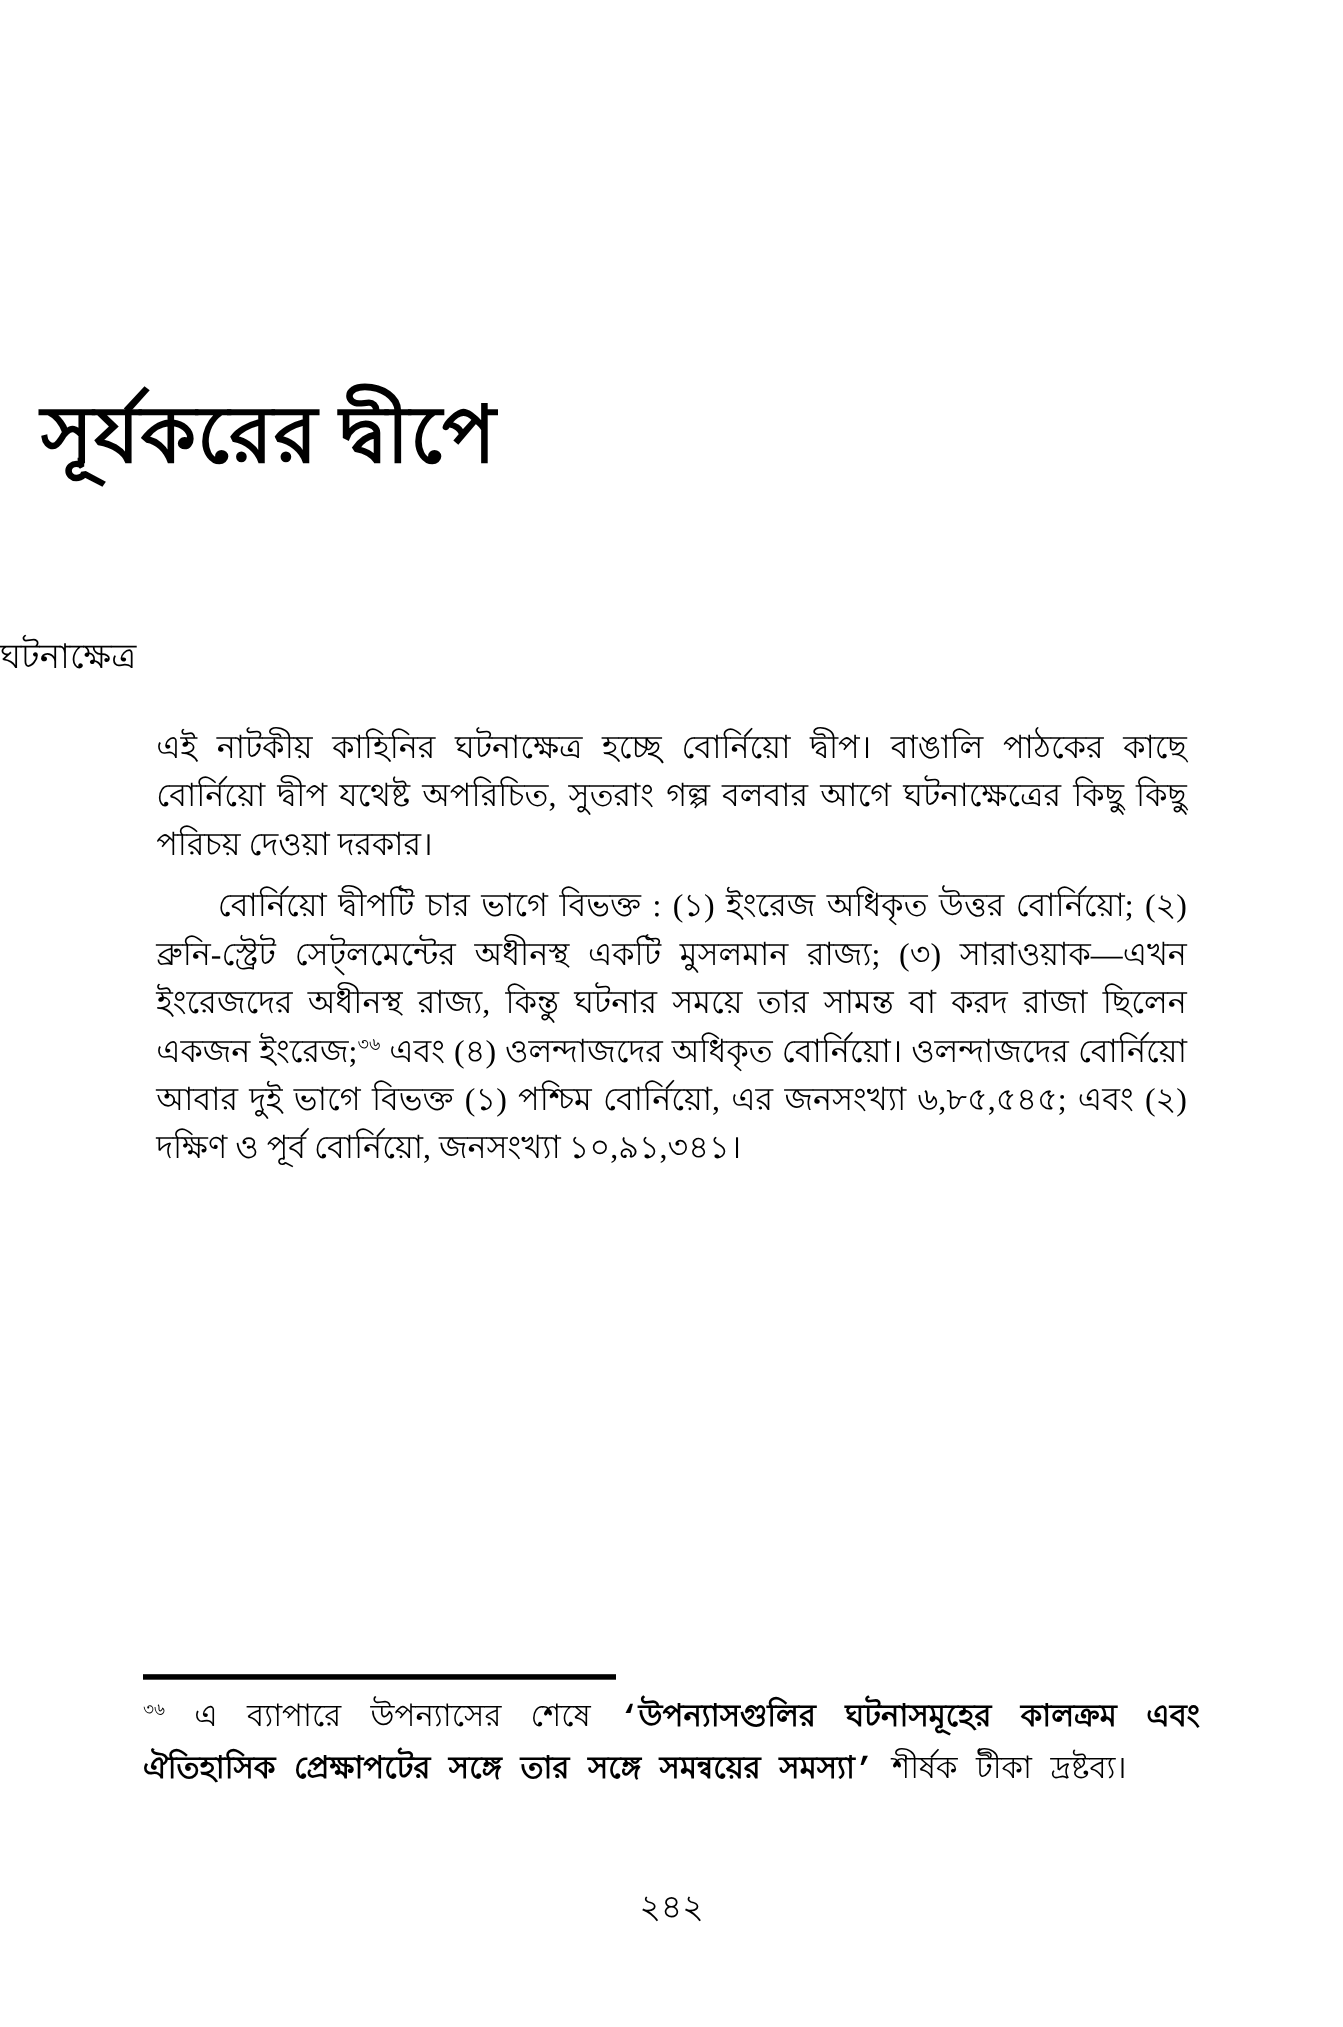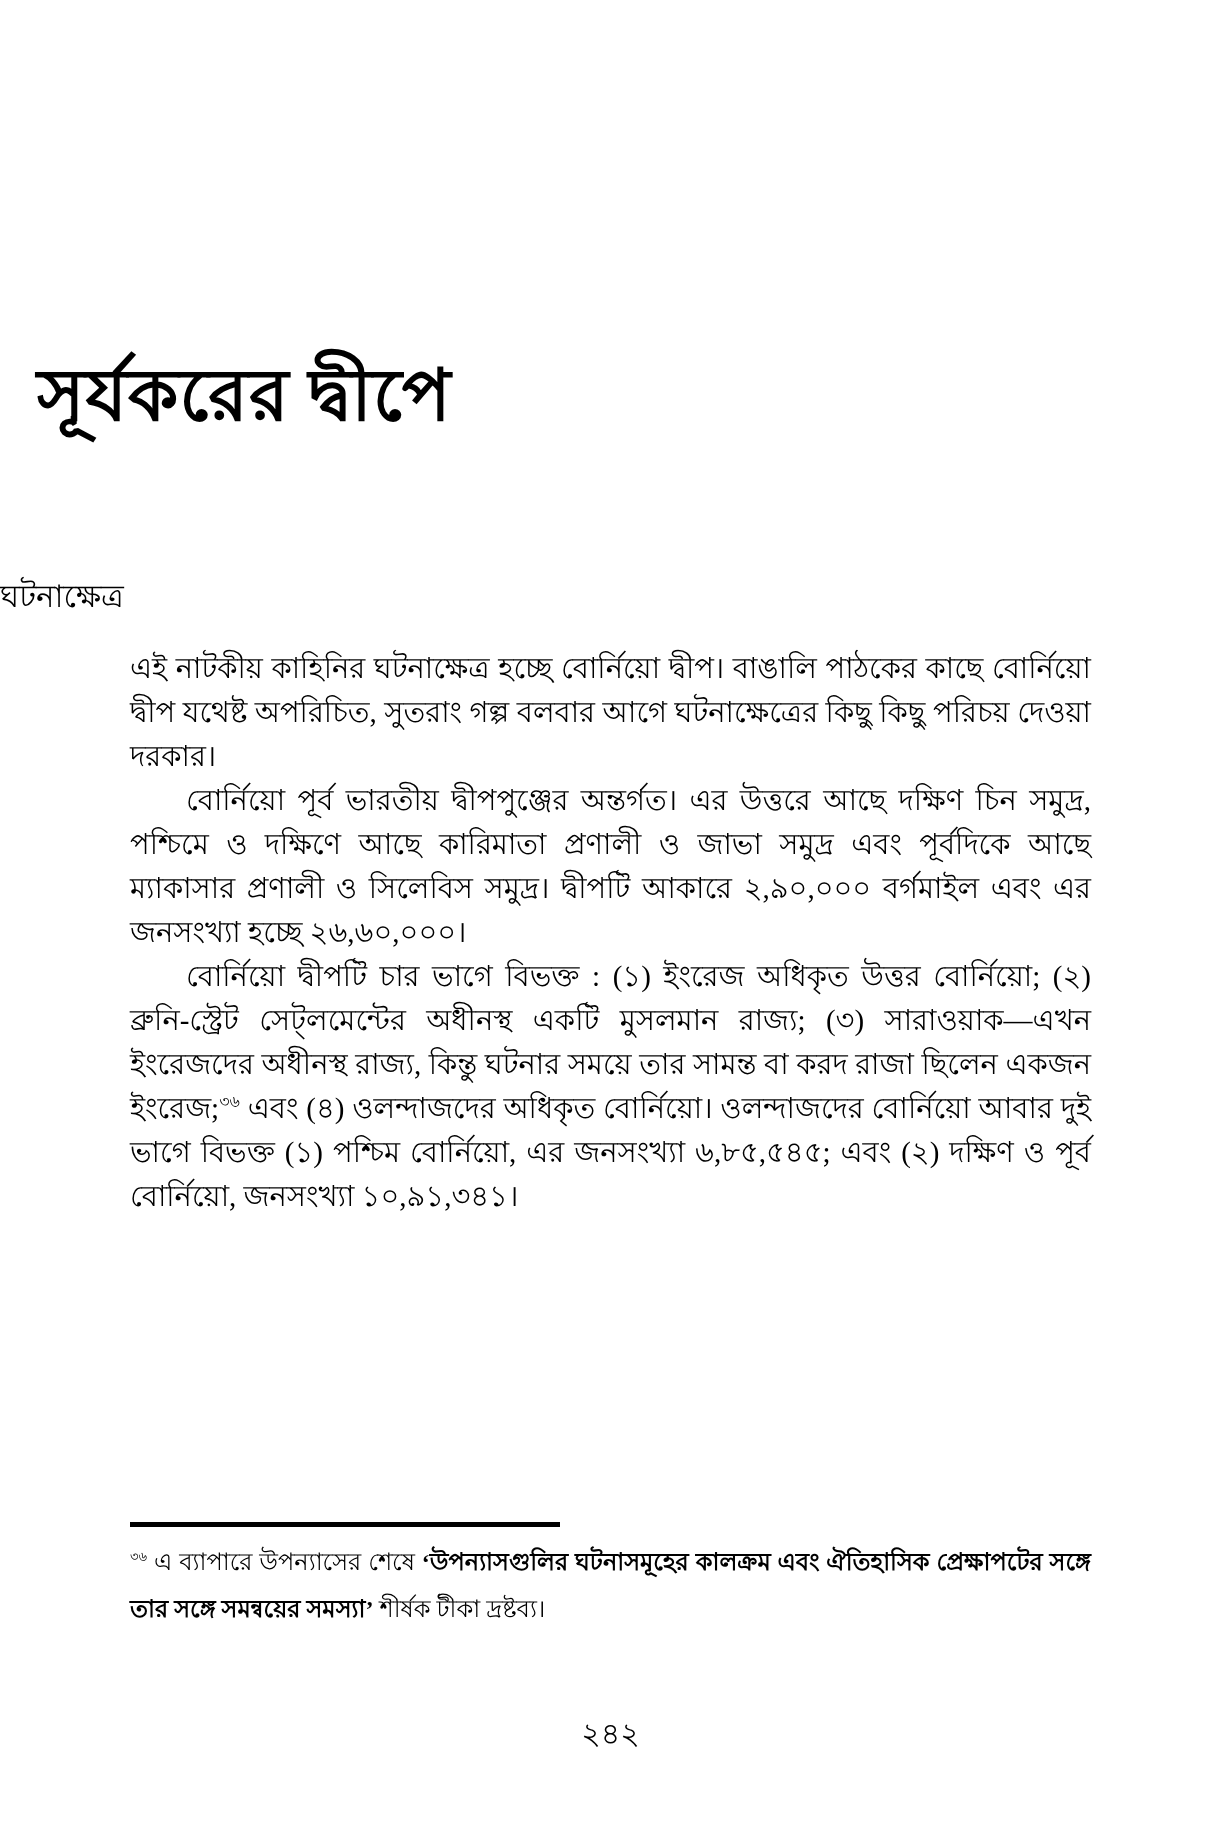--- a/index.html
+++ b/index.html
@@ -42,43 +42,44 @@
   }
   .body-text {
     position: absolute;
     top: 646px;
     left: 130px;
     width: 961px;
     font-size: 29px;
     line-height: 44px;
     text-align: justify;
   }
-  .body-text p { margin: 0; text-indent: 56px; }
+  .body-text p { margin: 12px; text-indent: 56px; }
   .body-text p.first { text-indent: 0; }
   sup.fn-ref {
     font-size: 0.55em;
     line-height: 0;
     vertical-align: super;
   }
   .footnote-area {
     position: absolute;
     top: 1522px;
     left: 130px;
     width: 961px;
   }
   .footnote-rule {
     width: 430px;
     height: 5px;
     background: #000000;
   }
   .footnote {
     margin: 12px 0 0 0;
-    font-size: 24px;
+    font-size: 28px;
     line-height: 47px;
     text-align: justify;
+    font-family: Liberation Mono, monospace;
   }
   .footnote .fn-bold { font-weight: 700; }
   .page-number {
     position: absolute;
     top: 1710px;
     left: 0;
     width: 100%;
     text-align: center;
     font-size: 30px;
   }
@@ -88,21 +89,20 @@
 
 <div class="page">
 
   <h1 class="chapter-title">সূর্যকরের দ্বীপে</h1>
 
 
   <div class="section-heading">ঘটনাক্ষেত্র</div>
 
   <div class="body-text">
     <p class="first">এই নাটকীয় কাহিনির ঘটনাক্ষেত্র হচ্ছে বোর্নিয়ো দ্বীপ। বাঙালি পাঠকের কাছে বোর্নিয়ো দ্বীপ যথেষ্ট অপরিচিত, সুতরাং গল্প বলবার আগে ঘটনাক্ষেত্রের কিছু কিছু পরিচয় দেওয়া দরকার।</p>
-    <p>বোর্নিয়ো পূর্ব ভারতীয় দ্বীপপুঞ্জের অন্তর্গত। এর উত্তরে আছে দক্ষিণ চিন সমুদ্র, পশ্চিমে ও দক্ষিণে আছে কারিমাতা প্রণালী ও জাভা সমুদ্র এবং পূর্বদিকে আছে ম্যাকাসার প্রণালী ও সিলেবিস সমুদ্র। দ্বীপটি আকারে ২,৯০,০০০ বর্গমাইল এবং এর জনসংখ্যা হচ্ছে ২৬,৬০,০০০।</p>
     <p><span>বোর্নিয়ো দ্বীপটি চার ভাগে বিভক্ত : (১) ইংরেজ অধিকৃত উত্তর বোর্নিয়ো; (২) ব্রুনি-স্ট্রেট সেট্‌লমেন্টের অধীনস্থ একটি মুসলমান রাজ্য; (৩) সারাওয়াক—এখন ইংরেজদের অধীনস্থ রাজ্য, কিন্তু ঘটনার সময়ে তার সামন্ত বা করদ রাজা ছিলেন একজন ইংরেজ;</span><sup class="fn-ref">৩৬</sup><span> এবং (৪) ওলন্দাজদের অধিকৃত বোর্নিয়ো। ওলন্দাজদের বোর্নিয়ো আবার দুই ভাগে বিভক্ত (১) পশ্চিম বোর্নিয়ো, এর জনসংখ্যা ৬,৮৫,৫৪৫; এবং (২) দক্ষিণ ও পূর্ব বোর্নিয়ো, জনসংখ্যা ১০,৯১,৩৪১।</span></p>
   </div>
 
   <div class="footnote-area">
     <div class="footnote-rule"></div>
     <p class="footnote"><sup class="fn-ref">৩৬</sup> <span>এ ব্যাপারে উপন্যাসের শেষে </span><span class="fn-bold">‘উপন্যাসগুলির ঘটনাসমূহের কালক্রম এবং ঐতিহাসিক প্রেক্ষাপটের সঙ্গে তার সঙ্গে সমন্বয়ের সমস্যা’</span><span> শীর্ষক টীকা দ্রষ্টব্য।</span></p>
   </div>
 
   <div class="page-number">২৪২</div>
 

